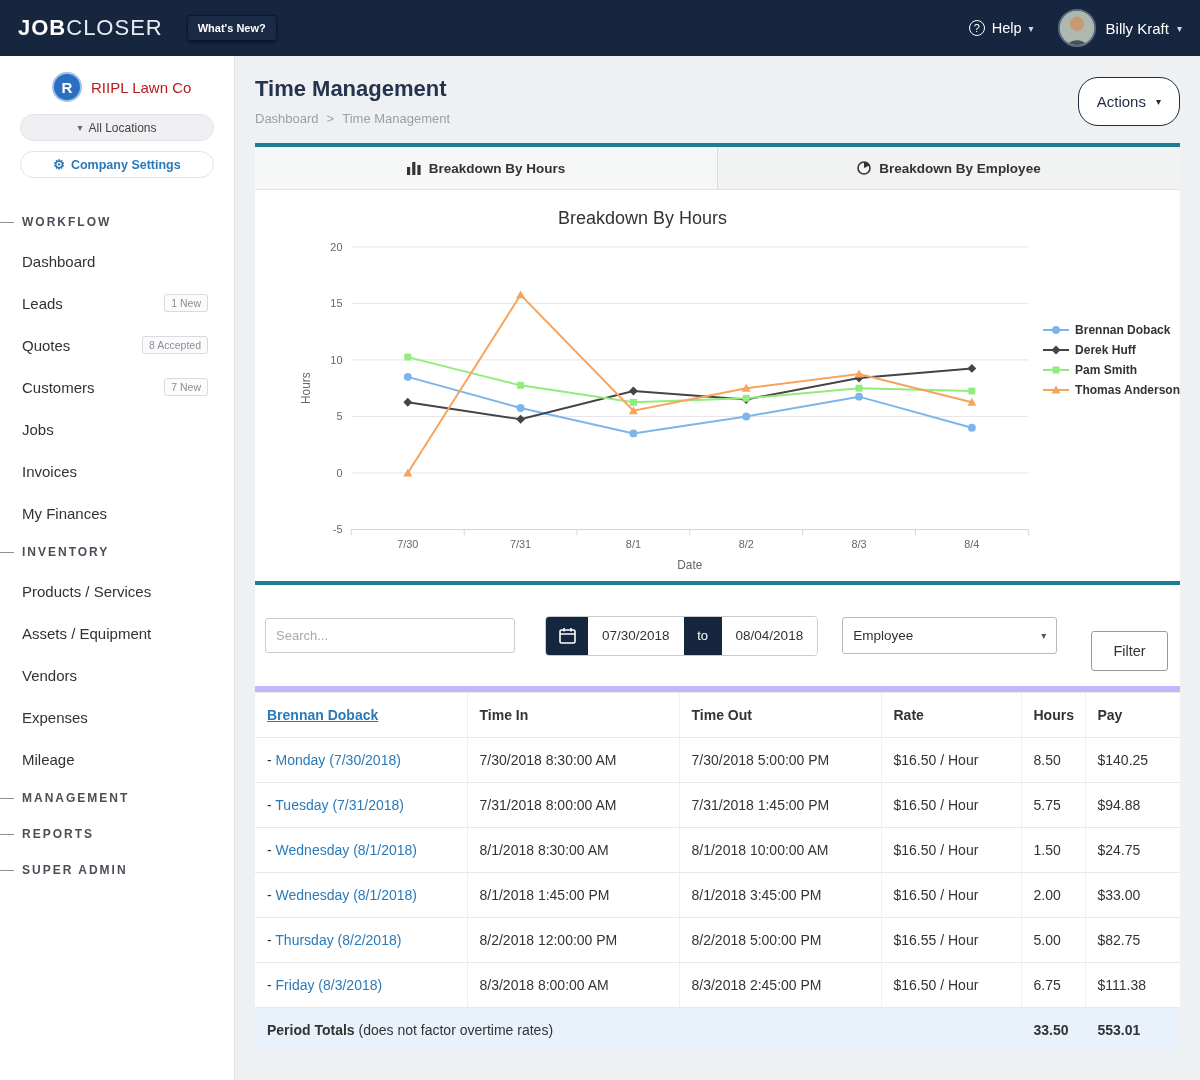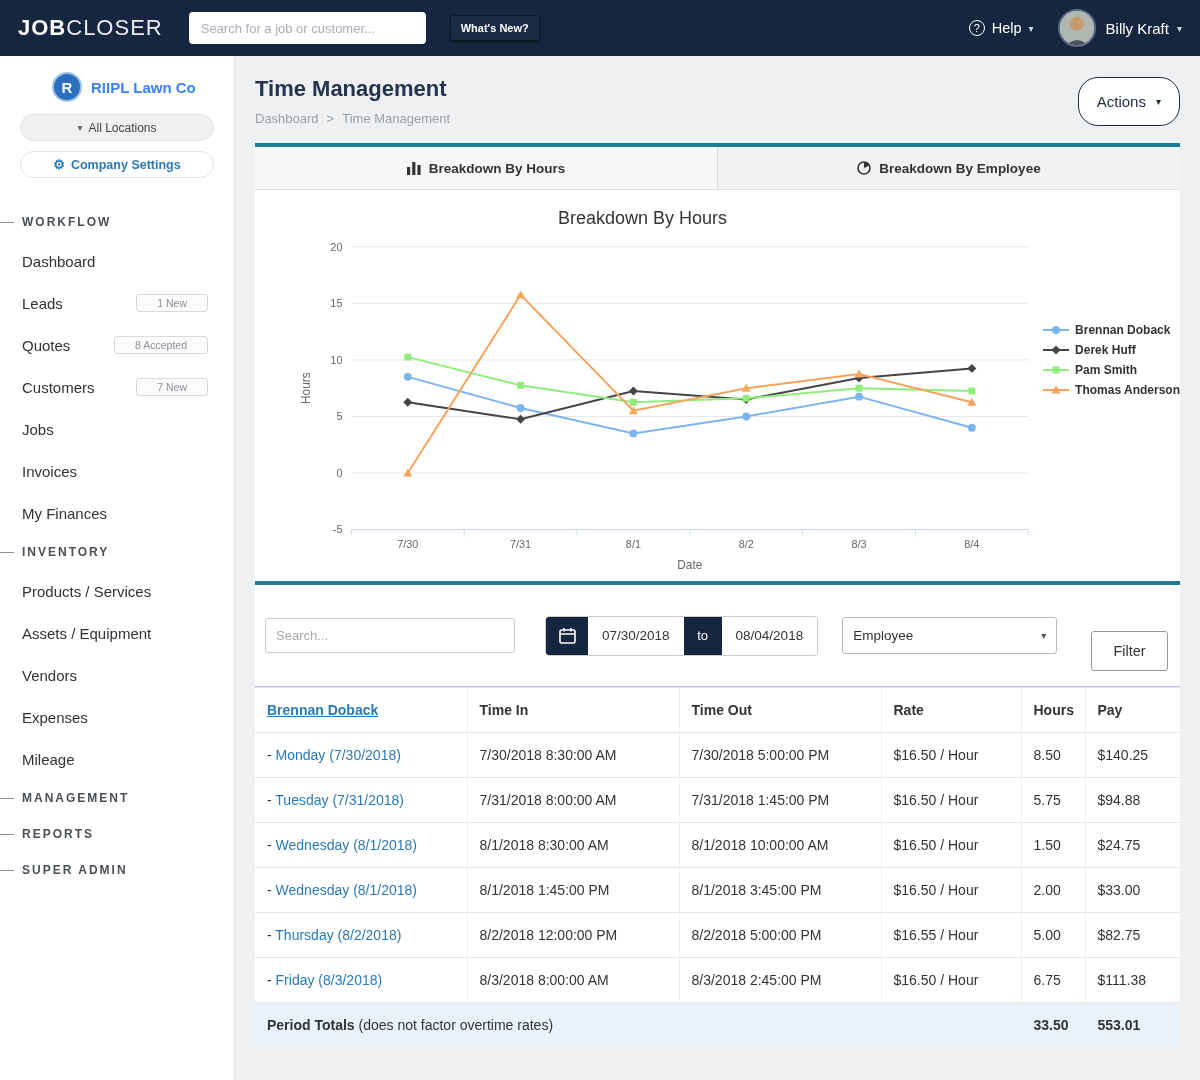--- a/index.html
+++ b/index.html
@@ -21,31 +21,31 @@
   .caret { font-size:10px; color:#cfd6e0; }
   .avatar { width:38px; height:38px; border-radius:50%; overflow:hidden; border:2px solid #5a6a84; background:#b9c4bc; cursor:pointer; flex-shrink:0; }
   .user-wrap { display:flex; align-items:center; gap:8px; cursor:pointer; }
   .user-name { font-size:15px; }
 
   
   .layout { flex:1; display:flex; overflow:hidden; }
   .sidebar { width:235px; background:#fff; border-right:1px solid #e2e5e9; padding-top:16px; flex-shrink:0; overflow:hidden; }
   .company-row { display:flex; align-items:center; gap:9px; padding:0 0 0 52px; }
   .company-logo { width:30px; height:30px; border-radius:50%; background:#2a6fc0; color:#fff; font-weight:700; font-size:15px; display:flex; align-items:center; justify-content:center; border:2px solid #9cc0e8; }
-  .company-name { font-size:15px; font-weight:700; color:#3b82f6; }
+  .company-name { font-size:15px; font-weight:400; color:#b91c1c; }
   .pill { margin:12px 20px 0 20px; height:27px; border-radius:16px; display:flex; align-items:center; justify-content:center; gap:6px; font-size:12px; cursor:pointer; }
   .locations-pill { background:#eef0f2; border:1px solid #e2e4e8; color:#444; }
   .settings-pill { background:#fff; border:1px solid #dfe2e6; color:#2a7ab9; font-weight:700; font-size:12.5px; margin-top:10px; }
   .gear { font-size:13px; }
   .nav { margin-top:26px; }
   .nav-section { display:flex; align-items:center; gap:8px; padding:11px 0; color:#4a4f57; font-size:12px; font-weight:700; letter-spacing:2px; cursor:pointer; }
   .nav-section .dash { width:14px; height:0; border-top:1.5px solid #8a8f98; display:inline-block; }
   .nav-item { display:flex; align-items:center; padding:0 26px 0 22px; height:42px; font-size:15px; color:#2f3337; cursor:pointer; }
   .nav-label { flex:1; }
-  .nav-badge { font-size:10.5px; color:#8a8f98; border:1px solid #d7dade; background:#fbfbfc; border-radius:3px; padding:2px 20px; white-space:nowrap; }
+  .nav-badge { font-size:10.5px; color:#8a8f98; border:1px solid #d7dade; background:#fbfbfc; border-radius:3px; padding:2px 6px; white-space:nowrap; }
 
   
   .main { flex:1; padding:20px 20px 0 20px; overflow:hidden; }
   .page-head { display:flex; align-items:center; }
   .page-title { font-size:22px; font-weight:700; color:#24334e; }
   .breadcrumb { margin-top:9px; font-size:13px; color:#9aa0a8; display:flex; gap:8px; align-items:center; }
   .breadcrumb .crumb-link { cursor:pointer; }
   .actions-btn { margin-left:auto; border:1.5px solid #1f2b3e; background:#fff; border-radius:20px; padding:15px 18px; font-size:15px; color:#1f2b3e; display:flex; align-items:center; gap:10px; cursor:pointer; font-family:inherit; }
 
   
@@ -58,21 +58,21 @@
   .chart-section { padding:18px 0 6px 10px; }
   .chart-title { width:755px; text-align:center; font-size:18px; color:#333; margin-bottom:2px; }
   .chart-flex { display:flex;margin-left:32px; }
   #hours-chart { width:755px; height:344px; }
   #hours-chart text { font-family:"Liberation Sans", sans-serif; font-size:11px; fill:#666; }
   #hours-chart text.axis-label { font-size:12px; fill:#666; }
   .legend { align-self:flex-start; margin-top:92px; display:flex; flex-direction:column; gap:6px; }
   .legend-item { display:flex; align-items:center; gap:6px; font-size:12px; font-weight:700; color:#333; cursor:pointer; white-space:nowrap; }
 
   
-  .toolbar { display:flex; align-items:center; padding:15px 12px 15px 10px; border-bottom:1px solid #c4b5fd; }
+  .toolbar { display:flex; align-items:center; padding:15px 12px 15px 10px; border-bottom:6px solid #c4b5fd; }
   .tbl-search { width:250px; height:35px; border:1px solid #ccc; border-radius:3px; padding:0 10px; font-size:13px; font-family:inherit; color:#333; outline:none; }
   .tbl-search::placeholder { color:#aaa; }
   .date-group { margin-left:30px; display:flex; align-items:stretch; border:1px solid #ccc; border-radius:4px; overflow:hidden; height:40px; }
   .cal-btn { width:42px; background:#16263e; display:flex; align-items:center; justify-content:center; cursor:pointer; border:none; }
   .date-text { display:flex; align-items:center; padding:0 14px; font-size:13.5px; color:#333; background:#fff; cursor:text; }
   .to-btn { width:38px; background:#16263e; color:#fff; font-size:13px; display:flex; align-items:center; justify-content:center; cursor:pointer; border:none; font-family:inherit; }
   .employee-select { margin-left:24px; width:215px; height:37px; border:1px solid #b5b8bc; border-radius:3px; display:flex; align-items:center; justify-content:space-between; padding:0 10px; font-size:13.5px; color:#333; cursor:pointer; background:#fff; }
   .filter-btn { margin-left:auto; width:77px; height:40px; background:#fff; border:1px solid #999; border-radius:3px; font-size:14.5px; color:#333; cursor:pointer; font-family:inherit;margin-top:31px; }
 
   
@@ -89,21 +89,20 @@
 </head>
 <body>
 
 <div class="app">
 
   <header class="topbar">
     <div class="logo">
       <span class="b">JOB</span>
       <span class="l">CLOSER</span>
     </div>
-    <input class="top-search" type="text" placeholder="Search for a job or customer..." style="">
     <button class="whats-new">What's New?</button>
     <div class="top-right">
       <div class="help-wrap">
         <span class="help-circle">?</span>
         <span class="help-label">Help</span>
         <span class="caret">▾</span>
       </div>
       <div class="avatar">
         <svg viewBox="0 0 40 40" width="34" height="34">
           <rect width="40" height="40" fill="#aeb8ae"></rect>

